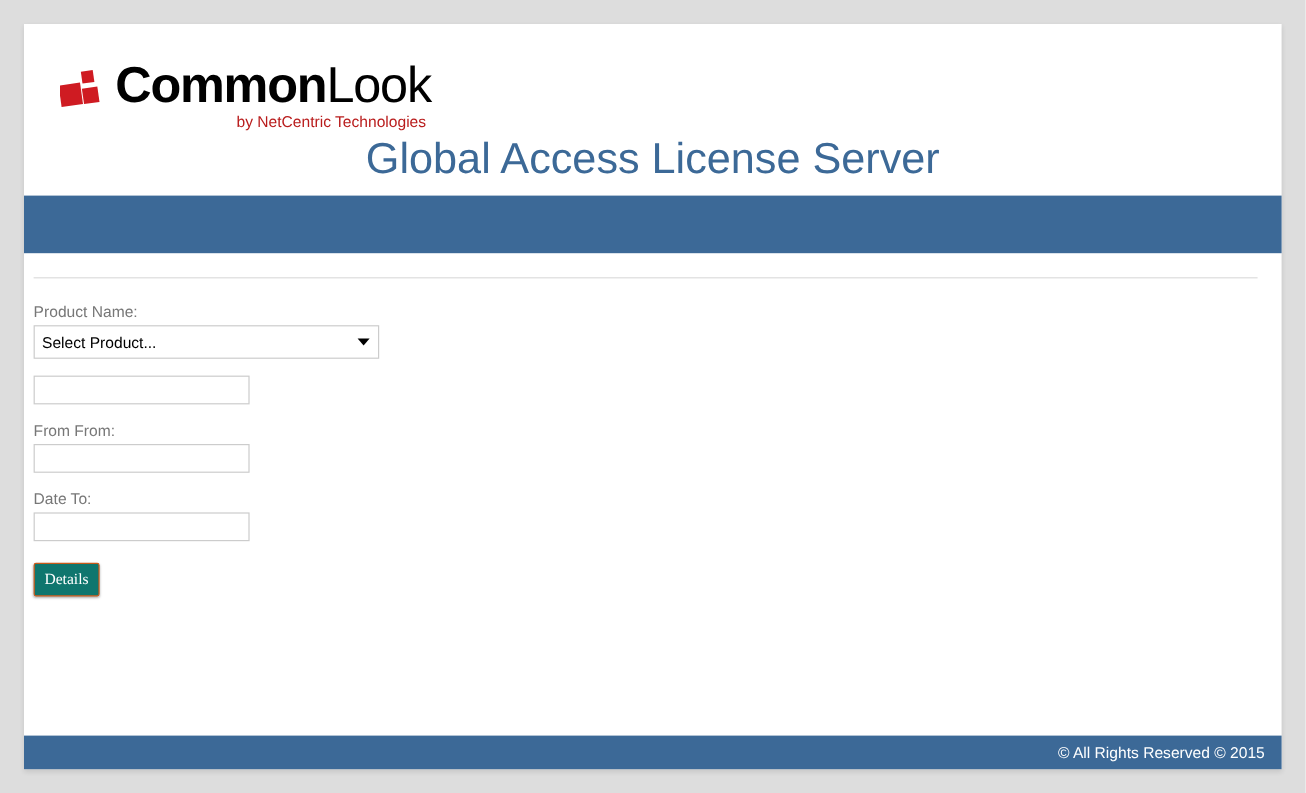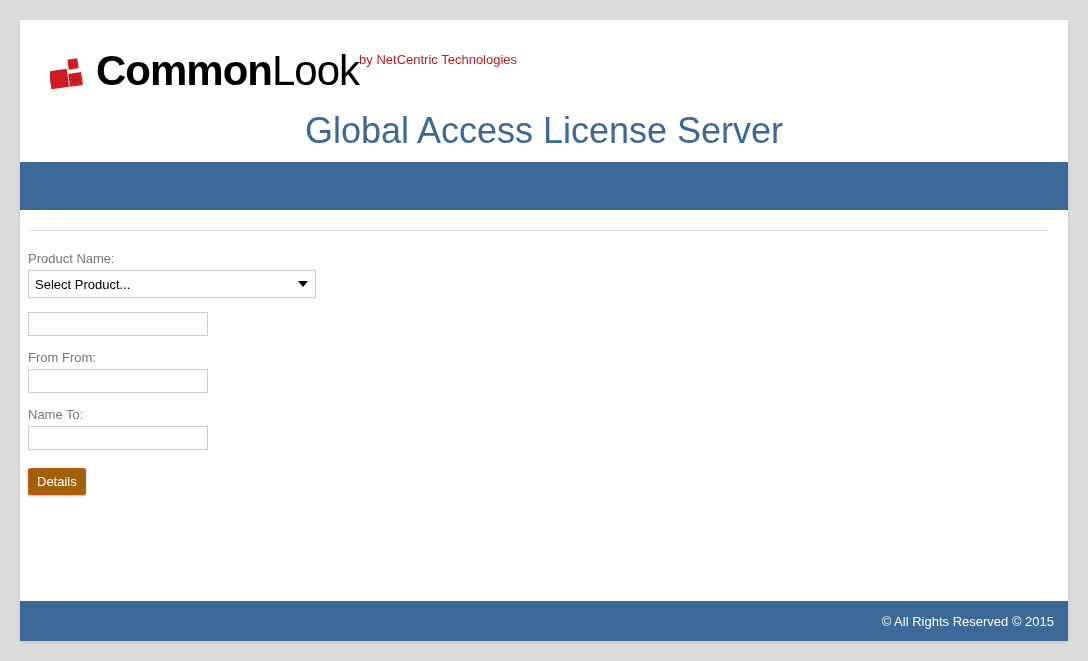--- a/index.html
+++ b/index.html
@@ -32,21 +32,21 @@
       gap: 10px;
     }
     .logo-icon {
       width: 36px;
       height: 36px;
       position: relative;
       margin-top: 6px;
     }
     .logo-text-wrap {
       display: flex;
-      flex-direction: row;
+      flex-direction: column;
     }
     .logo-text {
       font-size: 42px;
       font-weight: 400;
       color: #000000;
       letter-spacing: -1px;
       line-height: 1;
     }
     .logo-text .bold {
       font-weight: 700;
@@ -56,21 +56,21 @@
       color: #b91c1c;
       text-align: right;
       margin-right: 4px;
       margin-top: 2px;
     }
     .page-title {
       text-align: center;
       font-size: 36px;
       color: #3c6997;
       font-weight: 400;
-      margin-top: 18px;
+      margin-top: 2px;
     }
     .blue-bar {
       background-color: #3c6997;
       height: 48px;
       width: 100%;
     }
     .content {
       padding: 20px 20px 30px 8px;
       flex: 1;
     }
@@ -121,32 +121,33 @@
       background-color: #ffffff;
       padding: 2px 6px;
       font-size: 13px;
     }
     .button-row {
       margin-top: 18px;
       display: flex;
       gap: 5px;
     }
     .btn {
-      background-color: #a16207;
+      background-color: #0f766e;
       color: #ffffff;
       border: 1px solid #c85a1a;
       padding: 5px 8px;
       font-size: 13px;
       cursor: pointer;
       box-shadow: 0 1px 2px rgba(0,0,0,0.3);
       border-radius: 2px;
+      font-family: Liberation Serif, serif;
     }
     .footer {
       background-color: #3c6997;
-      height: 40px;
+      height: 28px;
       width: 100%;
       display: flex;
       align-items: center;
       justify-content: flex-end;
       padding-right: 14px;
     }
     .footer-text {
       color: #ffffff;
       font-size: 13px;
     }
@@ -192,21 +193,21 @@
     <div class="form-group">
       <input type="text" value="" style="">
     </div>
 
     <div class="form-group">
       <label class="form-label">From From:</label>
       <input type="text" value="" style="">
     </div>
 
     <div class="form-group">
-      <label class="form-label">Name To:</label>
+      <label class="form-label">Date To:</label>
       <input type="text" value="" style="">
     </div>
 
     <div class="button-row">
       <button class="btn">Details</button>
     </div>
   </div>
 
   <div class="footer">
     <span class="footer-text">© All Rights Reserved © 2015</span>

